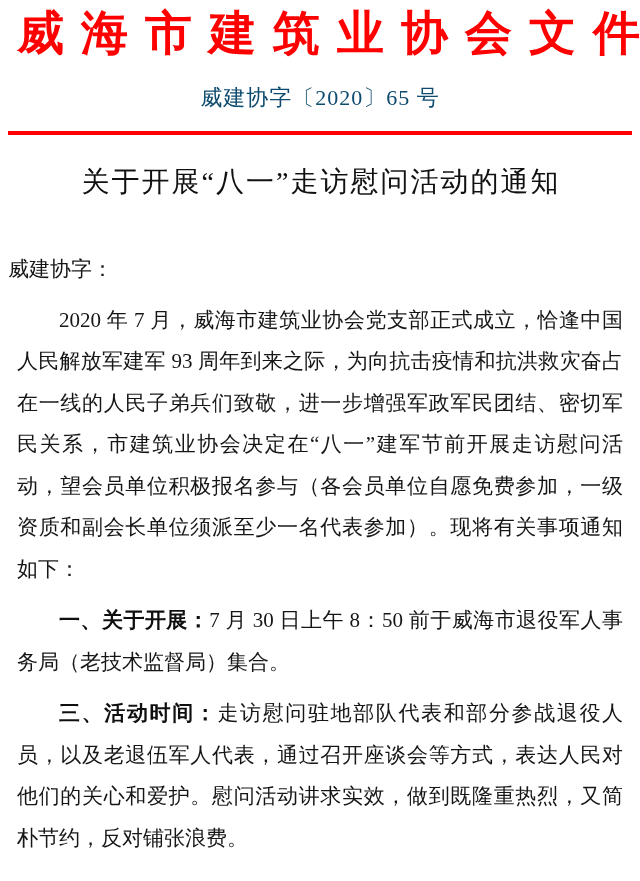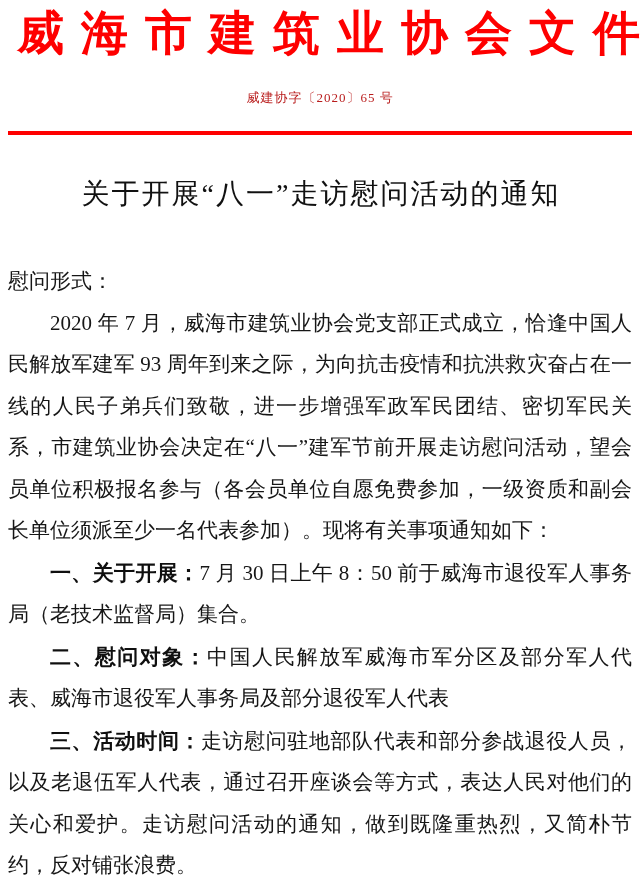--- a/index.html
+++ b/index.html
@@ -21,52 +21,52 @@
     color: #fe0000;
     font-weight: 900;
     font-size: 47px;
     line-height: 54px;
     letter-spacing: 17px;
     font-family: "Liberation Serif", "DejaVu Serif", serif;
   }
   .doc-number {
     margin-top: 28px;
     text-align: center;
-    font-size: 13px;
+    font-size: 22px;
     line-height: 20px;
     letter-spacing: 1px;
-    color: #b91c1c;
+    color: #0c4a6e;
   }
   .red-rule {
     height: 4px;
     background: #fe0000;
     margin: 23px 8px 0 8px;
   }
   .doc-title {
-    margin-top: 44px;
+    margin-top: 32px;
     padding-left: 2px;             
     text-align: center;
     font-size: 28px;
     line-height: 30px;
     letter-spacing: 2px;
     color: #111111;
   }
   .body-text {
     margin: 0 8px;
     font-size: 21px;
     line-height: 41.5px;
     text-align: justify;
     text-justify: inter-ideograph;
     color: #161616;
   }
   .salutation {
     margin-top: 52px;
   }
   .para {
-    margin: 0;
+    margin: 9px;
     text-indent: 2em;
   }
   .para-label {
     font-family: "Liberation Sans", "DejaVu Sans", sans-serif;
     font-weight: 700;
     color: #0f0f0f;
   }
 </style>
 </head>
 <body>
@@ -76,25 +76,24 @@
   <div class="org-title">威海市建筑业协会文件</div>
 
   <div class="doc-number">威建协字〔2020〕65 号</div>
 
   <div class="red-rule"></div>
 
   <div class="doc-title">关于开展“八一”走访慰问活动的通知</div>
 
   <div class="body-text">
 
-    <div class="salutation">慰问形式：</div>
+    <div class="salutation">威建协字：</div>
 
     <p class="para"><span>2020 年 7 月，威海市建筑业协会党支部正式成立，恰逢中国人民解放军建军 93 周年到来之际，为向抗击疫情和抗洪救灾奋占在一线的人民子弟兵们致敬，进一步增强军政军民团结、密切军民关系，市建筑业协会决定在“八一”建军节前开展走访慰问活动，望会员单位积极报名参与（各会员单位自愿免费参加，一级资质和副会长单位须派至少一名代表参加）。现将有关事项通知如下：</span></p>
 
     <p class="para"><span class="para-label">一、关于开展：</span><span>7 月 30 日上午 8：50 前于威海市退役军人事务局（老技术监督局）集合。</span></p>
 
-    <p class="para"><span class="para-label">二、慰问对象：</span><span>中国人民解放军威海市军分区及部分军人代表、威海市退役军人事务局及部分退役军人代表</span></p>
 
-    <p class="para"><span class="para-label">三、活动时间：</span><span>走访慰问驻地部队代表和部分参战退役人员，以及老退伍军人代表，通过召开座谈会等方式，表达人民对他们的关心和爱护。走访慰问活动的通知，做到既隆重热烈，又简朴节约，反对铺张浪费。</span></p>
+    <p class="para"><span class="para-label">三、活动时间：</span><span>走访慰问驻地部队代表和部分参战退役人员，以及老退伍军人代表，通过召开座谈会等方式，表达人民对他们的关心和爱护。慰问活动讲求实效，做到既隆重热烈，又简朴节约，反对铺张浪费。</span></p>
 
   </div>
 
 </div>
 
 </body></html>

